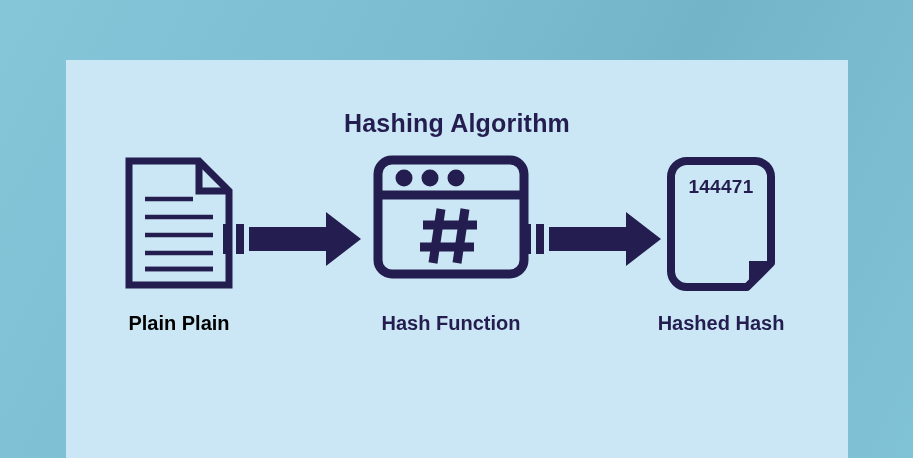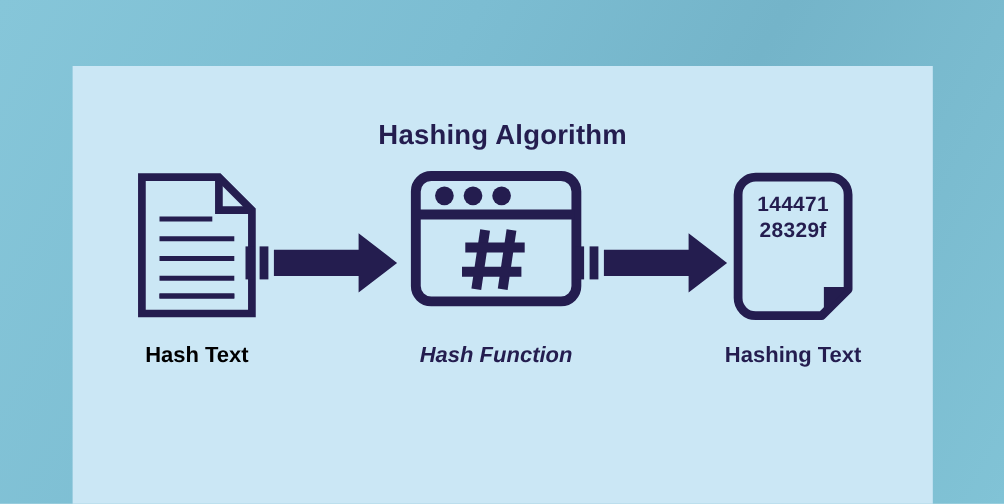--- a/index.html
+++ b/index.html
@@ -75,21 +75,21 @@
     position: absolute;
     left: 0;
     top: 157px;
     width: 180px;
     text-align: center;
     font-size: 20px;
     font-weight: bold;
     white-space: nowrap;
   }
   #label-plain    { color: #000000; }
-  #label-function { color: #241d4f; font-style: italic; }
+  #label-function { color: #241d4f; }
   #label-hashed   { color: #241d4f; }
 
   
   .arrow {
     position: absolute;
     top: 148px;
     width: 140px;
     height: 62px;
   }
   #arrow-one { left: 157px; }
@@ -132,21 +132,21 @@
             <line x1="22" y1="80" x2="90" y2="80"></line>
             <line x1="22" y1="98" x2="90" y2="98"></line>
             <line x1="22" y1="114" x2="90" y2="114"></line>
             <line x1="22" y1="119" x2="90" y2="119" stroke-opacity="0"></line>
           </g>
           <g stroke="#241d4f" stroke-width="4.5">
             <line x1="22" y1="114" x2="90" y2="114"></line>
           </g>
         </svg>
       </div>
-      <div class="stage-label" id="label-plain">Hash Text</div>
+      <div class="stage-label" id="label-plain">Plain Plain</div>
     </div>
 
     <div class="arrow" id="arrow-one">
       <svg width="140" height="62" viewBox="0 0 140 62">
         <rect x="0" y="16" width="8" height="30" fill="#241d4f"></rect>
         <rect x="13" y="16" width="8" height="30" fill="#241d4f"></rect>
         <path d="M26 19 H103 V4 L138 31 L103 58 V43 H26 Z" fill="#241d4f"></path>
       </svg>
     </div>
 
@@ -178,20 +178,19 @@
     </div>
 
     <div class="stage" id="stage-hashed">
       <div class="stage-art">
         <svg width="112" height="140" viewBox="0 0 112 140">
           <path d="M22 6 H90 A16 16 0 0 1 106 22 V108 L82 132 H22 A16 16 0 0 1 6 116 V22 A16 16 0 0 1 22 6 Z" fill="none" stroke="#241d4f" stroke-width="8" stroke-linejoin="round"></path>
           <path d="M106 106 L84 128 V106 Z" fill="#241d4f"></path>
         </svg>
         <div class="hash-lines">
           <div>144471</div>
-          <div>28329f</div>
         </div>
       </div>
-      <div class="stage-label" id="label-hashed">Hashing Text</div>
+      <div class="stage-label" id="label-hashed">Hashed Hash</div>
     </div>
 
   </div>
 </div>
 
 </body></html>

